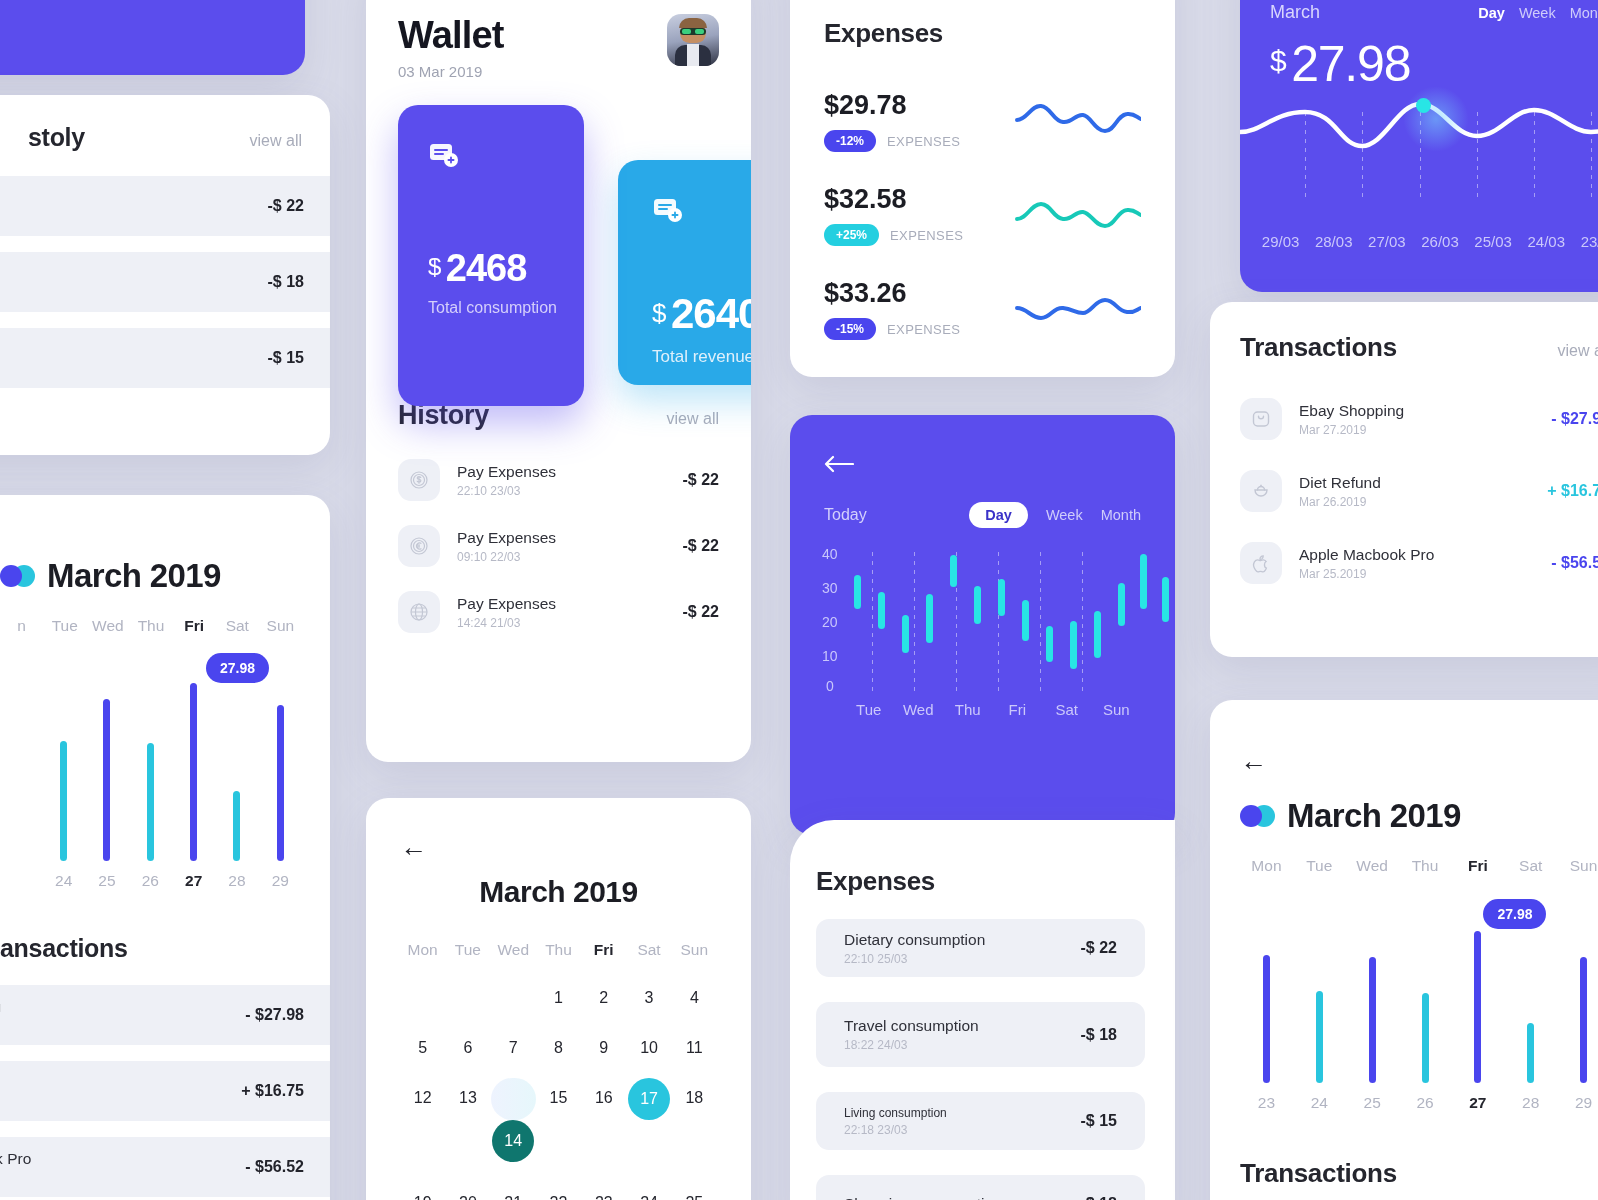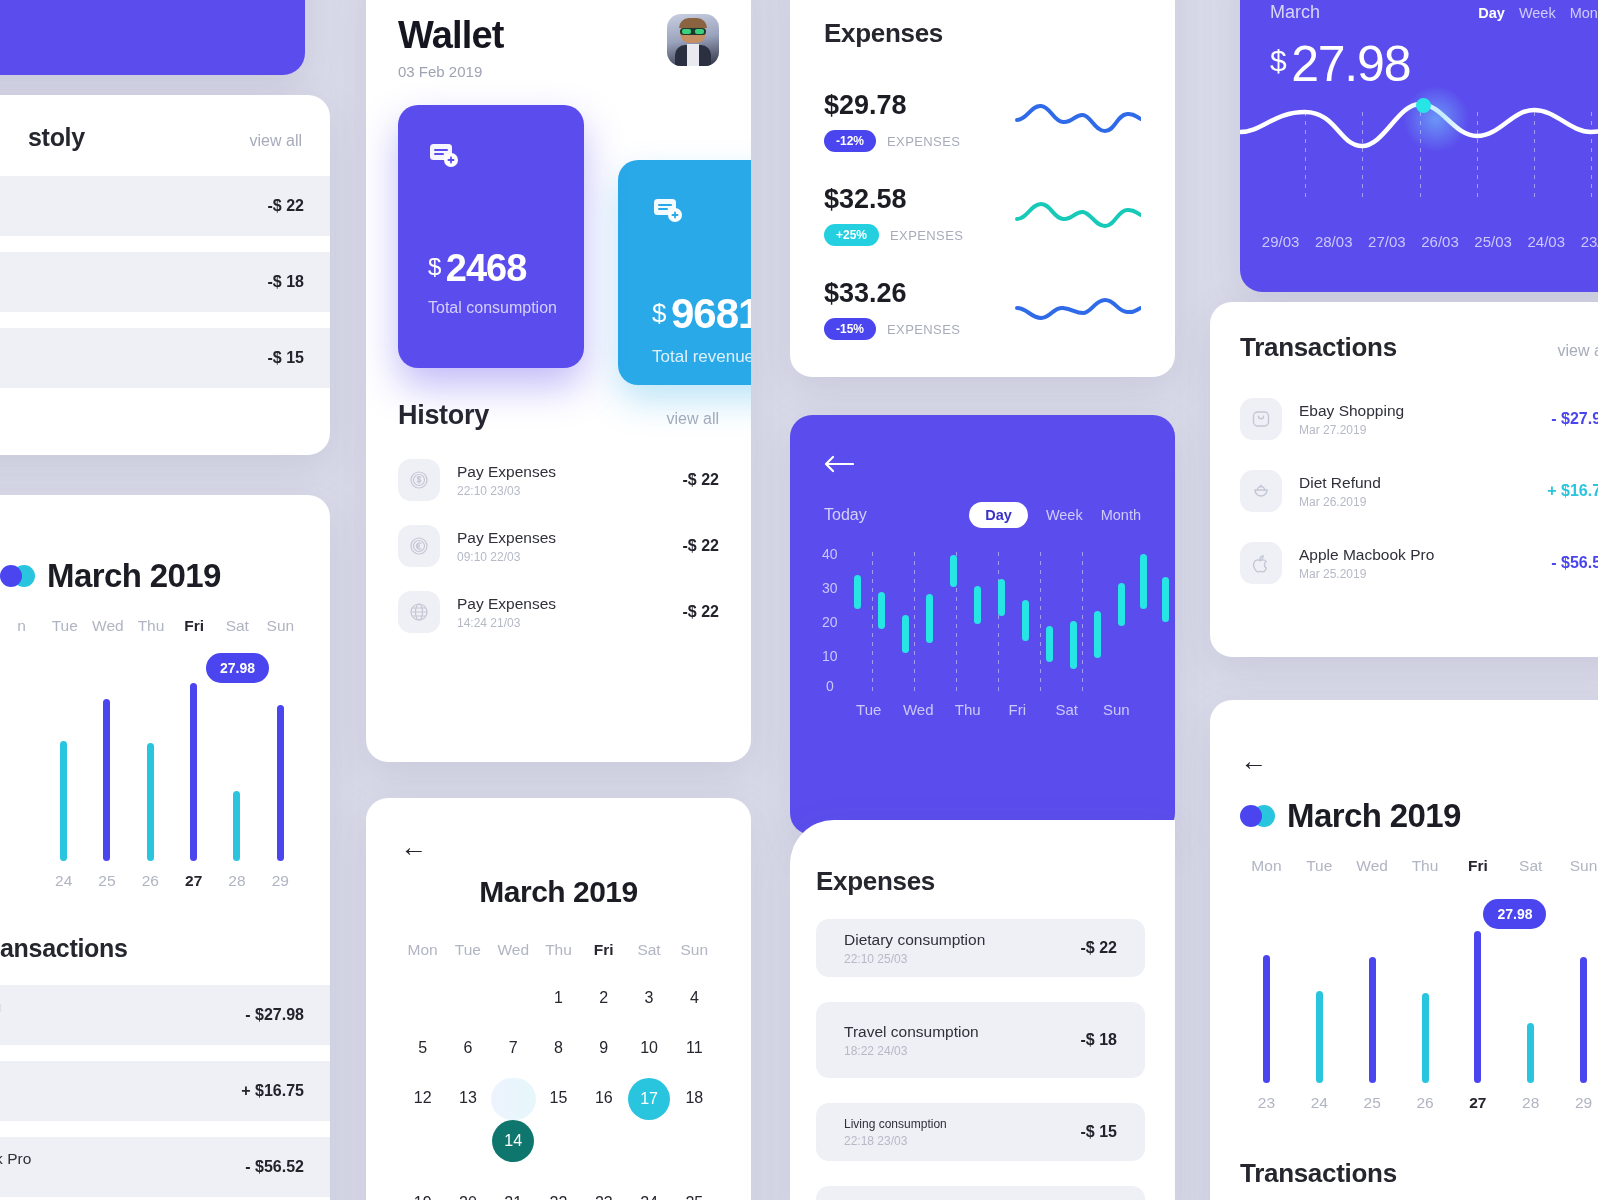--- a/index.html
+++ b/index.html
@@ -193,21 +193,21 @@
         </div>
         <div class="amt">- $56.52</div>
       </div>
     </div>
   </div>
 
   <div class="card" style="left:366px; top:-38px; width:385px; height:800px;">
     <div style="padding:52px 32px 0 32px; display:flex; align-items:flex-start;">
       <div>
         <div style="font-size:38px; font-weight:bold; color:#151620; letter-spacing:-0.8px;">Wallet</div>
-        <div style="font-size:15px; color:#9fa3b2; margin-top:6px;">03 Feb 2019</div>
+        <div style="font-size:15px; color:#9fa3b2; margin-top:6px;">03 Mar 2019</div>
       </div>
       <div style="margin-left:auto; width:52px; height:52px; border-radius:14px; overflow:hidden;
                   background:linear-gradient(170deg,#c9cfe0 0%,#9aa3bd 48%,#2e3242 100%); position:relative;">
         <div style="position:absolute;left:13px;top:7px;width:26px;height:22px;border-radius:13px 13px 10px 10px;background:#c58f63;"></div>
         <div style="position:absolute;left:12px;top:4px;width:28px;height:10px;border-radius:14px 14px 0 0;background:#8a6341;"></div>
         <div style="position:absolute;left:13px;top:14px;width:26px;height:7px;border-radius:4px;background:#1d3a2c;"></div>
         <div style="position:absolute;left:15px;top:15px;width:9px;height:5px;border-radius:2px;background:#3bcf7e;"></div>
         <div style="position:absolute;left:28px;top:15px;width:9px;height:5px;border-radius:2px;background:#3bcf7e;"></div>
         <div style="position:absolute;left:8px;top:31px;width:36px;height:21px;border-radius:10px 10px 0 0;background:#2b3040;"></div>
         <div style="position:absolute;left:20px;top:30px;width:12px;height:22px;background:#e8eaf0;"></div>
@@ -222,26 +222,26 @@
             <rect x="0" y="1" width="22" height="16" rx="3.5" fill="#ffffff" opacity=".95"></rect>
             <rect x="4" y="6" width="14" height="2" rx="1" fill="#29a9e8"></rect>
             <rect x="4" y="10" width="10" height="2" rx="1" fill="#29a9e8"></rect>
             <circle cx="21" cy="17" r="7" fill="#ffffff"></circle>
             <rect x="20.1" y="13.5" width="1.8" height="7" rx=".9" fill="#29a9e8"></rect>
             <rect x="17.5" y="16.1" width="7" height="1.8" rx=".9" fill="#29a9e8"></rect>
           </svg>
         </div>
         <div style="padding:62px 0 0 34px; color:#fff; white-space:nowrap;">
           <span style="font-size:26px; font-weight:300; vertical-align:6px;">$</span>
-          <span style="font-size:42px; font-weight:600; letter-spacing:-1px;">9681</span>
+          <span style="font-size:42px; font-weight:600; letter-spacing:-1px;">2640</span>
         </div>
         <div style="padding:9px 0 0 34px; font-size:17px; color:#dff0fb; white-space:nowrap;">Total revenue</div>
       </div>
 
-      <div style="position:absolute; left:32px; top:0; width:186px; height:263px;
+      <div style="position:absolute; left:32px; top:0; width:186px; height:301px;
                   background:#5b4ded; border-radius:20px; box-shadow:0 18px 38px rgba(91,77,237,0.38);">
         <div style="padding:38px 0 0 32px;">
           <svg width="30" height="26" viewBox="0 0 30 26">
             <rect x="0" y="1" width="22" height="16" rx="3.5" fill="#ffffff" opacity=".95"></rect>
             <rect x="4" y="6" width="14" height="2" rx="1" fill="#5b4ded"></rect>
             <rect x="4" y="10" width="10" height="2" rx="1" fill="#5b4ded"></rect>
             <circle cx="21" cy="17" r="7" fill="#ffffff"></circle>
             <rect x="20.1" y="13.5" width="1.8" height="7" rx=".9" fill="#5b4ded"></rect>
             <rect x="17.5" y="16.1" width="7" height="1.8" rx=".9" fill="#5b4ded"></rect>
           </svg>
@@ -481,21 +481,21 @@
 
       <div style="margin-top:22px;">
         <div style="background:#eef0f6; border-radius:13px; padding:13px 28px; display:flex; align-items:center; height:58px;">
           <div>
             <div style="font-size:15.5px; color:#2f3039; font-weight:500;">Dietary consumption</div>
             <div style="font-size:12px; color:#b6b9c6; margin-top:3px;">22:10 25/03</div>
           </div>
           <div style="margin-left:auto; font-size:16px; font-weight:bold; color:#22232b;">-$ 22</div>
         </div>
 
-        <div style="background:#eef0f6; border-radius:13px; padding:13px 28px; display:flex; align-items:center; height:76px; margin-top:25px;">
+        <div style="background:#eef0f6; border-radius:13px; padding:13px 28px; display:flex; align-items:center; height:65px; margin-top:25px;">
           <div>
             <div style="font-size:15.5px; color:#2f3039; font-weight:500;">Travel consumption</div>
             <div style="font-size:12px; color:#b6b9c6; margin-top:3px;">18:22 24/03</div>
           </div>
           <div style="margin-left:auto; font-size:16px; font-weight:bold; color:#22232b;">-$ 18</div>
         </div>
 
         <div style="background:#eef0f6; border-radius:13px; padding:13px 28px; display:flex; align-items:center; height:58px; margin-top:25px;">
           <div>
             <div style="font-size:12px; color:#2f3039; font-weight:500;">Living consumption</div>

